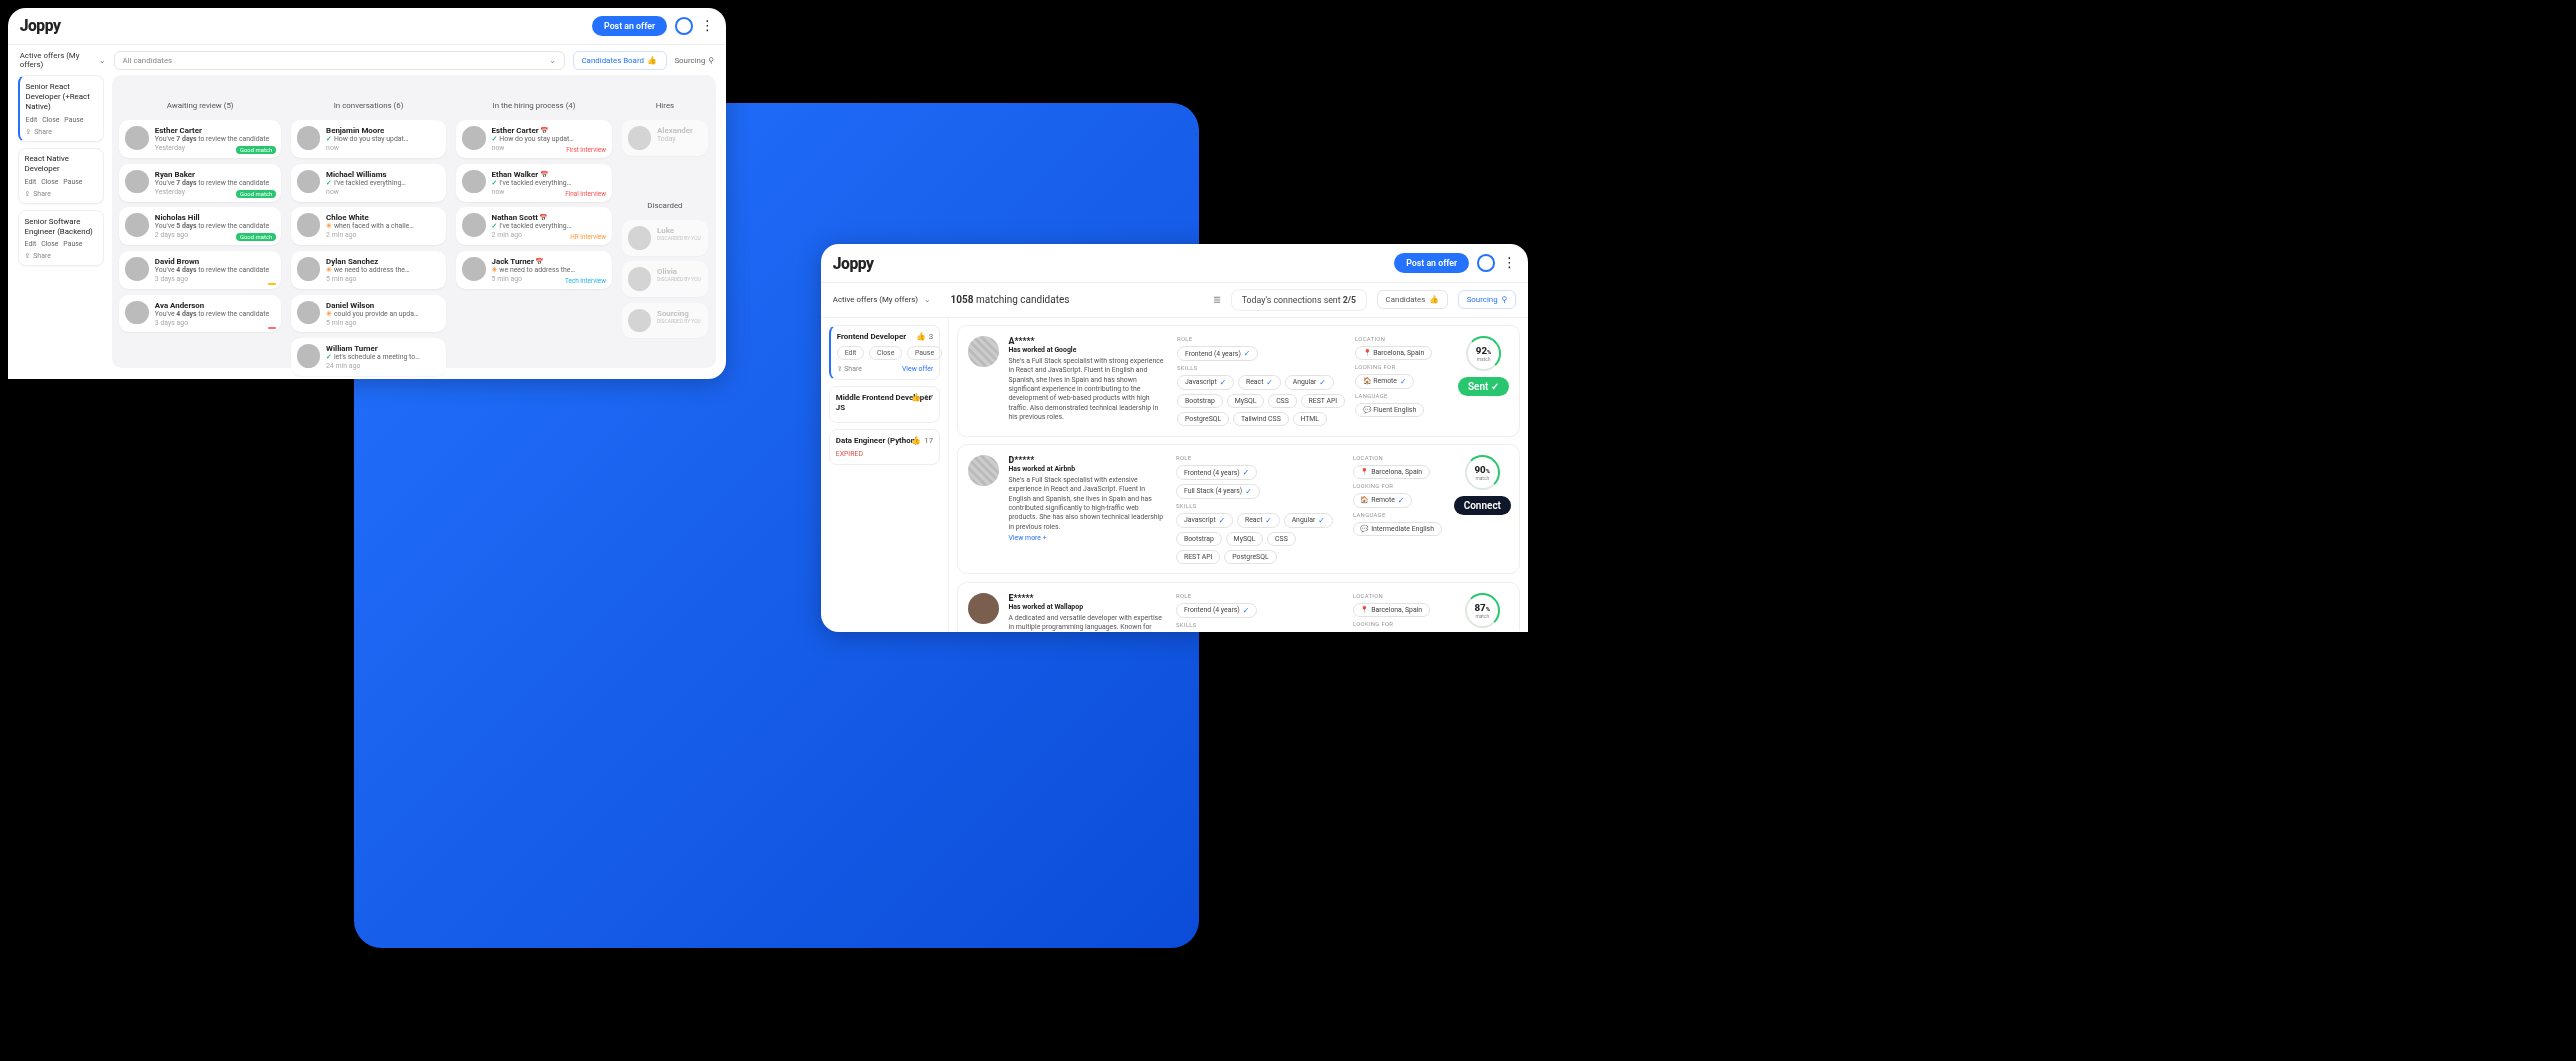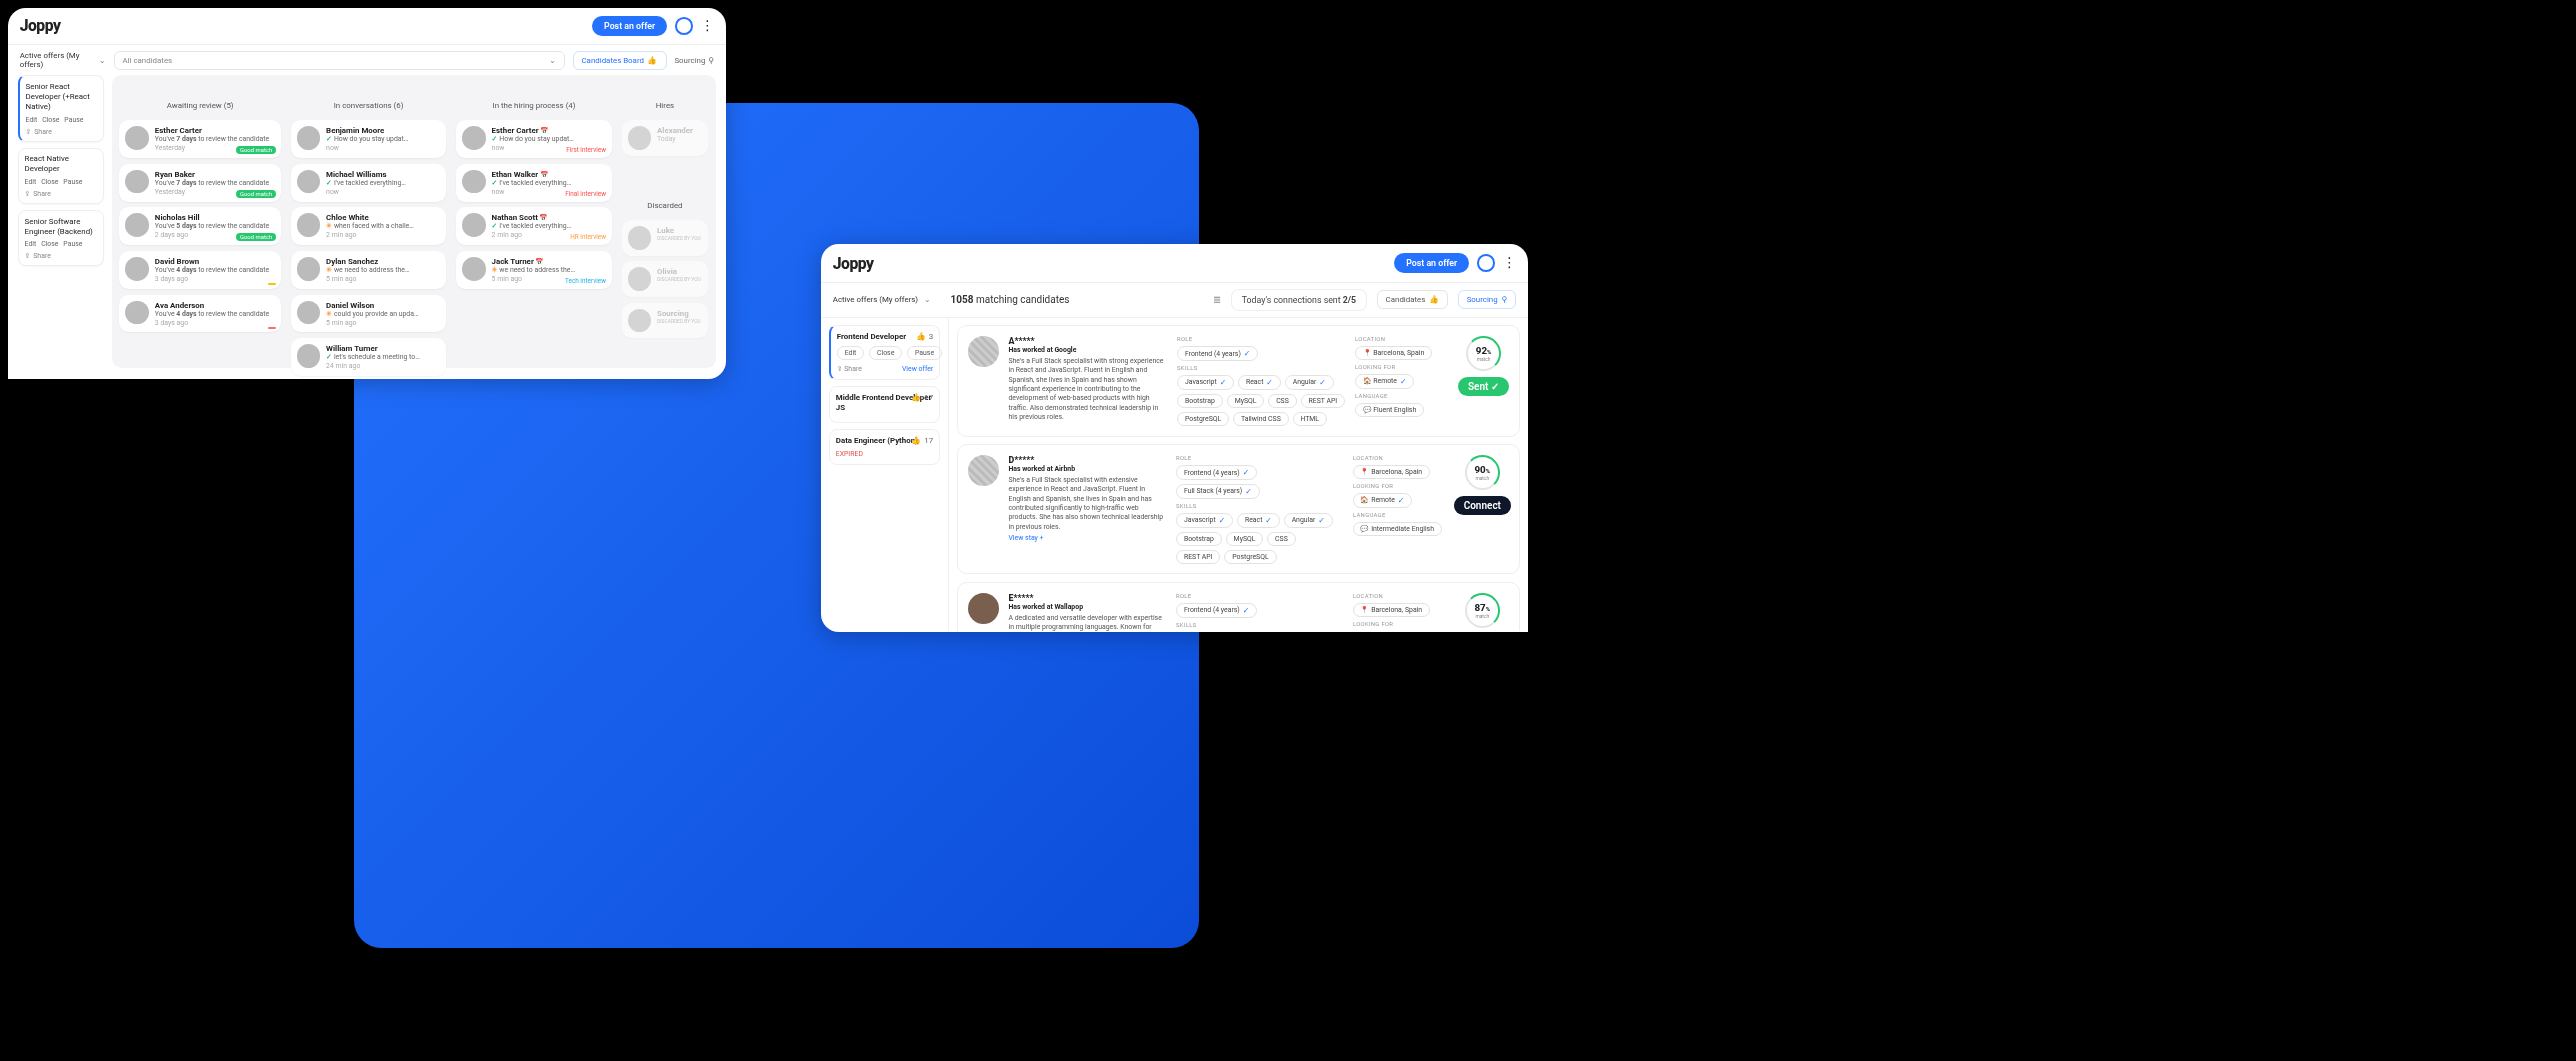--- a/index.html
+++ b/index.html
@@ -443,21 +443,21 @@
       </div>
       <div class="p2-act p2-sent">Sent ✓</div>
     </div>
         </div>
         <div class="p2-cand">
     <div class="p2-cava "></div>
     <div class="p2-info">
       <div class="p2-cname">D*****</div>
       <div class="p2-work"><b>Has worked at Airbnb</b></div>
       <div class="p2-desc">She's a Full Stack specialist with extensive experience in React and JavaScript. Fluent in English and Spanish, she lives in Spain and has contributed significantly to high-traffic web products. She has also shown technical leadership in previous roles.</div>
-      <div class="p2-vm">View stay +</div>
+      <div class="p2-vm">View more +</div>
     </div>
     <div class="p2-mid p2-block">
       <div class="p2-lab">ROLE</div>
       <div class="p2-pills">
               <span class="p2-pill">Frontend (4 years)<span class="chk">✓</span></span>
               <span class="p2-pill">Full Stack (4 years)<span class="chk">✓</span></span>
             </div>
       <div class="p2-lab">SKILLS</div>
       <div class="p2-pills">
               <span class="p2-pill">Javascript<span class="chk">✓</span></span>

